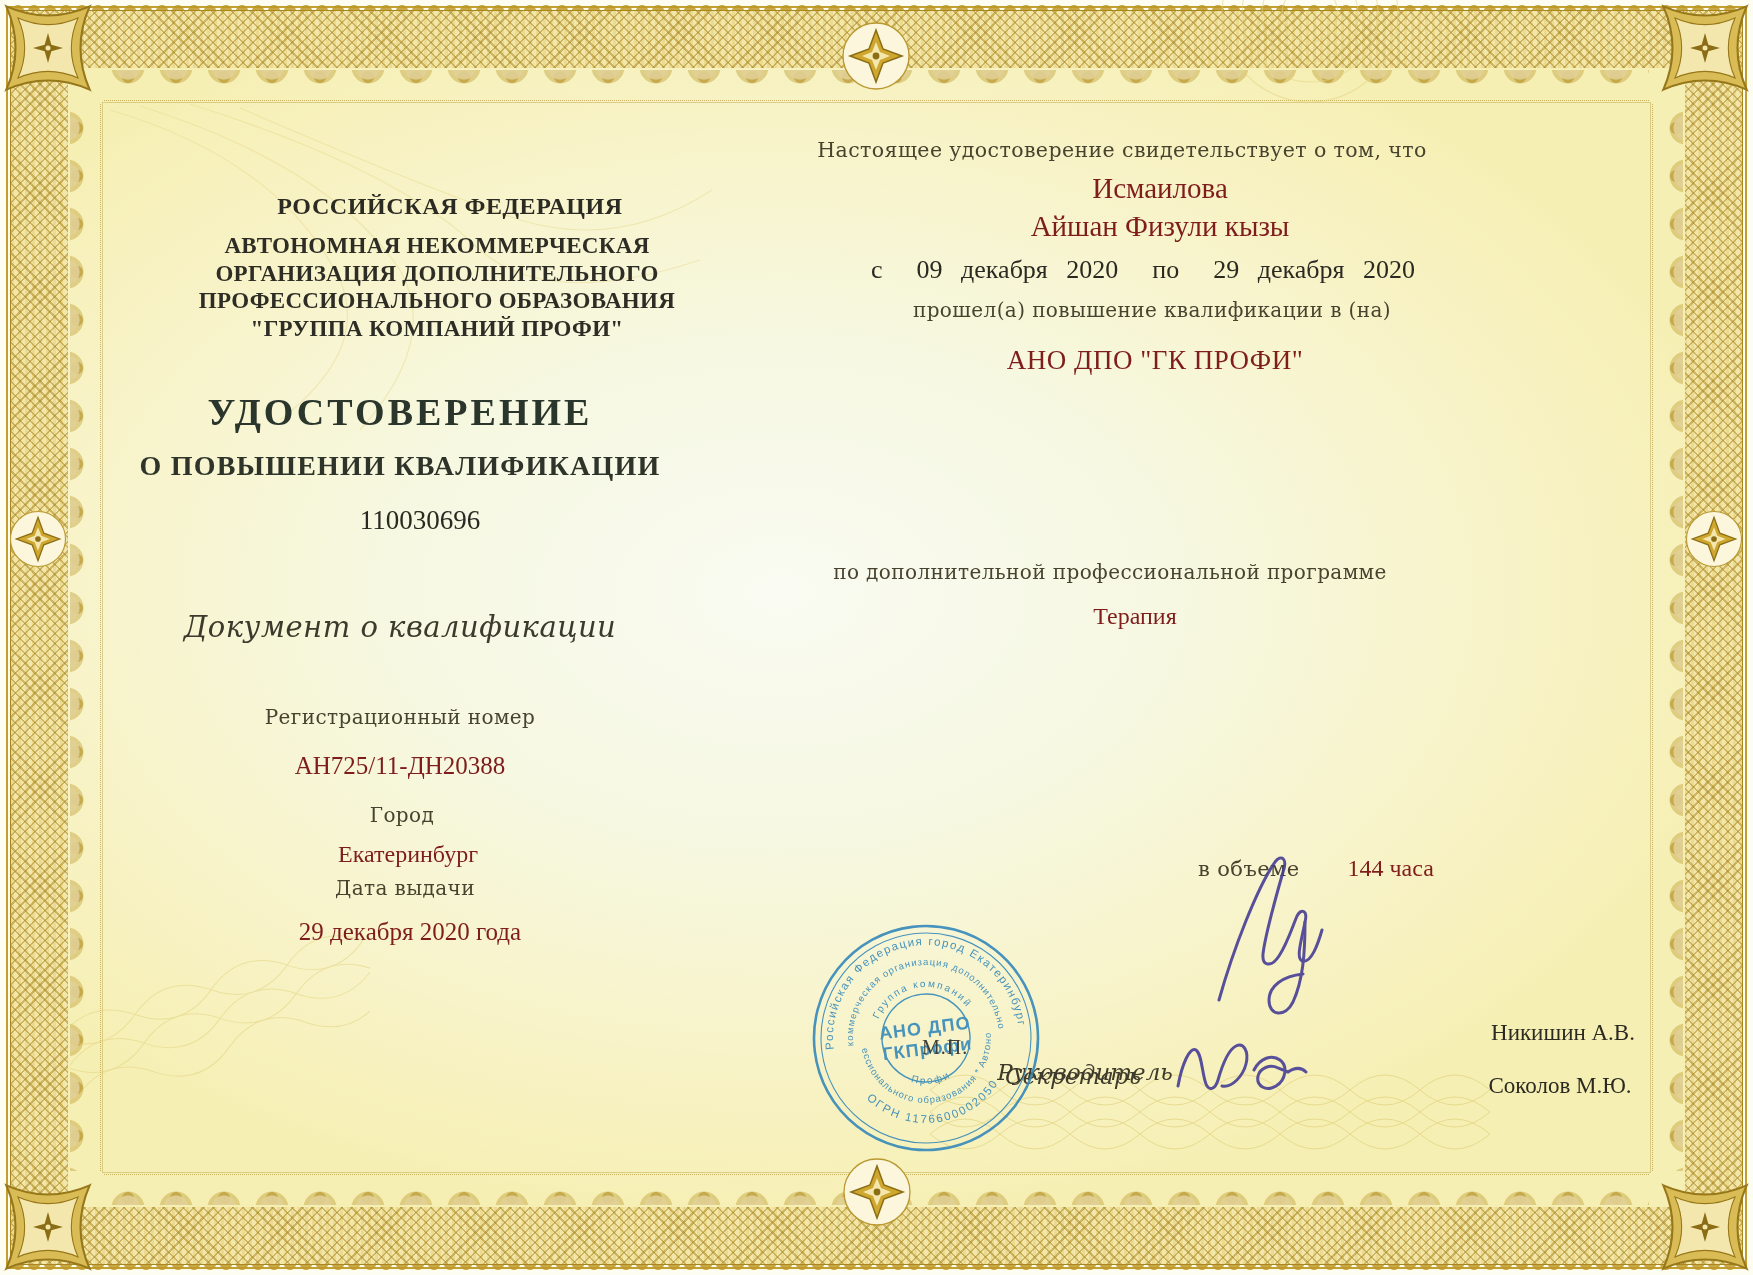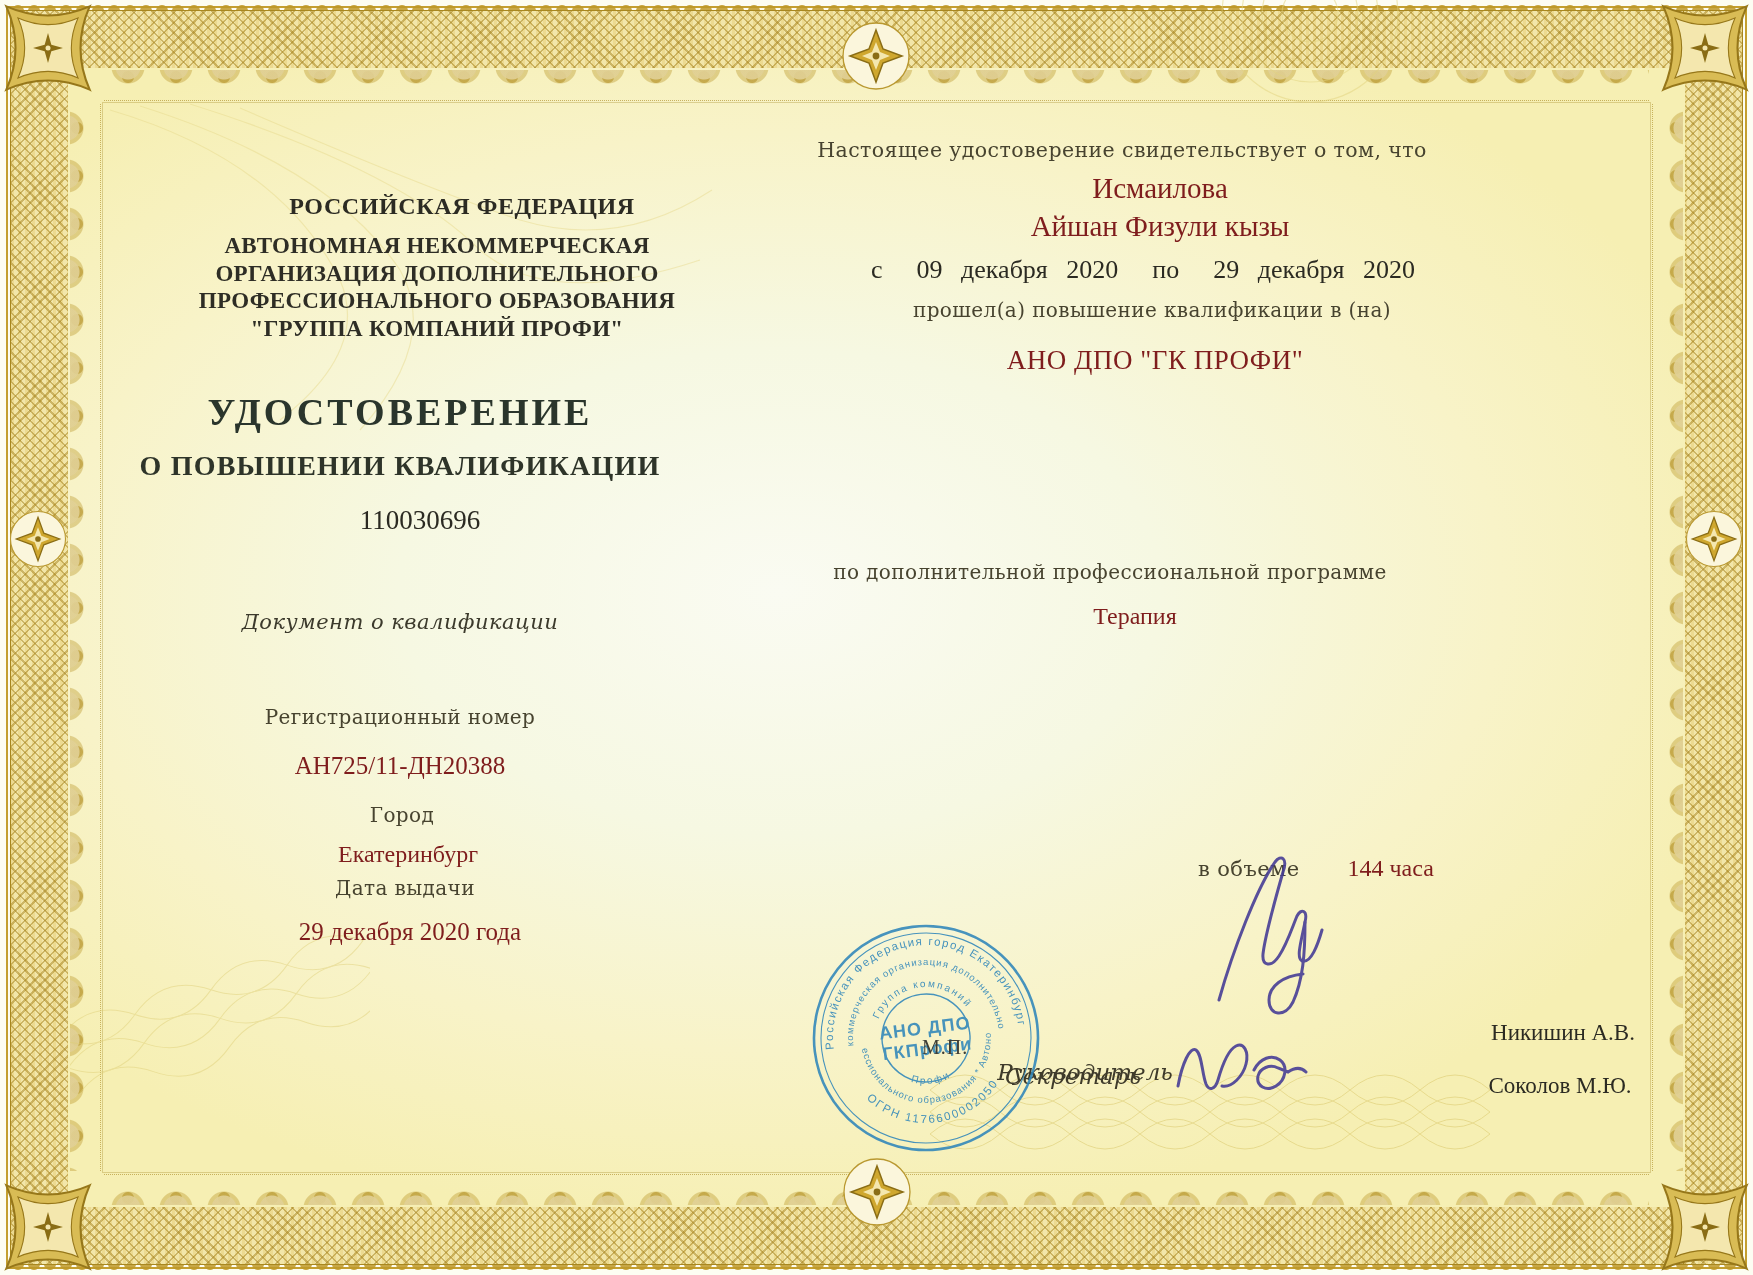--- a/index.html
+++ b/index.html
@@ -57,26 +57,26 @@
   .corner.tl{top:-2px;left:-2px;} .corner.tr{top:-2px;right:-2px;}
   .corner.bl{bottom:-2px;left:-2px;} .corner.br{bottom:-2px;right:-2px;}
   .medal{position:absolute;width:72px;height:72px;}
   .medal.top{left:840px;top:20px;} .medal.bottom{left:841px;top:1156px;}
   .medal.left{left:8px;top:509px;width:60px;height:60px;}
   .medal.right{left:1684px;top:509px;width:60px;height:60px;}
   .deco{position:absolute;pointer-events:none;}
   
   .abs{position:absolute;white-space:nowrap;}
   .cx{transform:translateX(-50%);}
-  .country{font-weight:700;font-size:24px;letter-spacing:.6px;color:#2c2b23;margin-left:12px;}
+  .country{font-weight:700;font-size:24px;letter-spacing:.6px;color:#2c2b23;}
   .org{font-weight:600;font-size:23px;line-height:27.5px;color:#2e2d25;text-align:center;letter-spacing:.3px;}
   .title{font-weight:700;font-size:38px;letter-spacing:3px;color:#2a352c;}
   .subtitle{font-weight:700;font-size:28px;letter-spacing:1.2px;color:#2e3429;}
   .number{font-size:27px;color:#2b2a22;}
-  .doctype{font-family:"DejaVu Serif",serif;font-style:italic;font-size:21px;color:#3c3a2c;letter-spacing:.5px;}
+  .doctype{font-family:"DejaVu Serif",serif;font-style:italic;font-size:29px;color:#3c3a2c;letter-spacing:.5px;}
   .lbl{font-family:"DejaVu Serif",serif;font-size:20px;color:#47432f;letter-spacing:.4px;}
   .val{font-size:24px;color:#7f1d1d;}
   .big{font-size:29px;}
   .period{display:flex;gap:34px;font-size:26px;color:#2b2a22;word-spacing:12px;}
   .inst{font-size:27px;letter-spacing:.5px;}
   .volume{display:flex;gap:48px;align-items:center;}
   .siglbl{font-family:"DejaVu Serif",serif;font-style:italic;font-size:23px;color:#3f3b2b;}
   .signame{font-size:23px;color:#2b2a22;}
   .mp{font-size:20px;color:#3f3e35;letter-spacing:1px;}
   .stampwrap{position:absolute;left:806px;top:918px;width:240px;height:240px;transform:rotate(-7deg);opacity:.88;}

